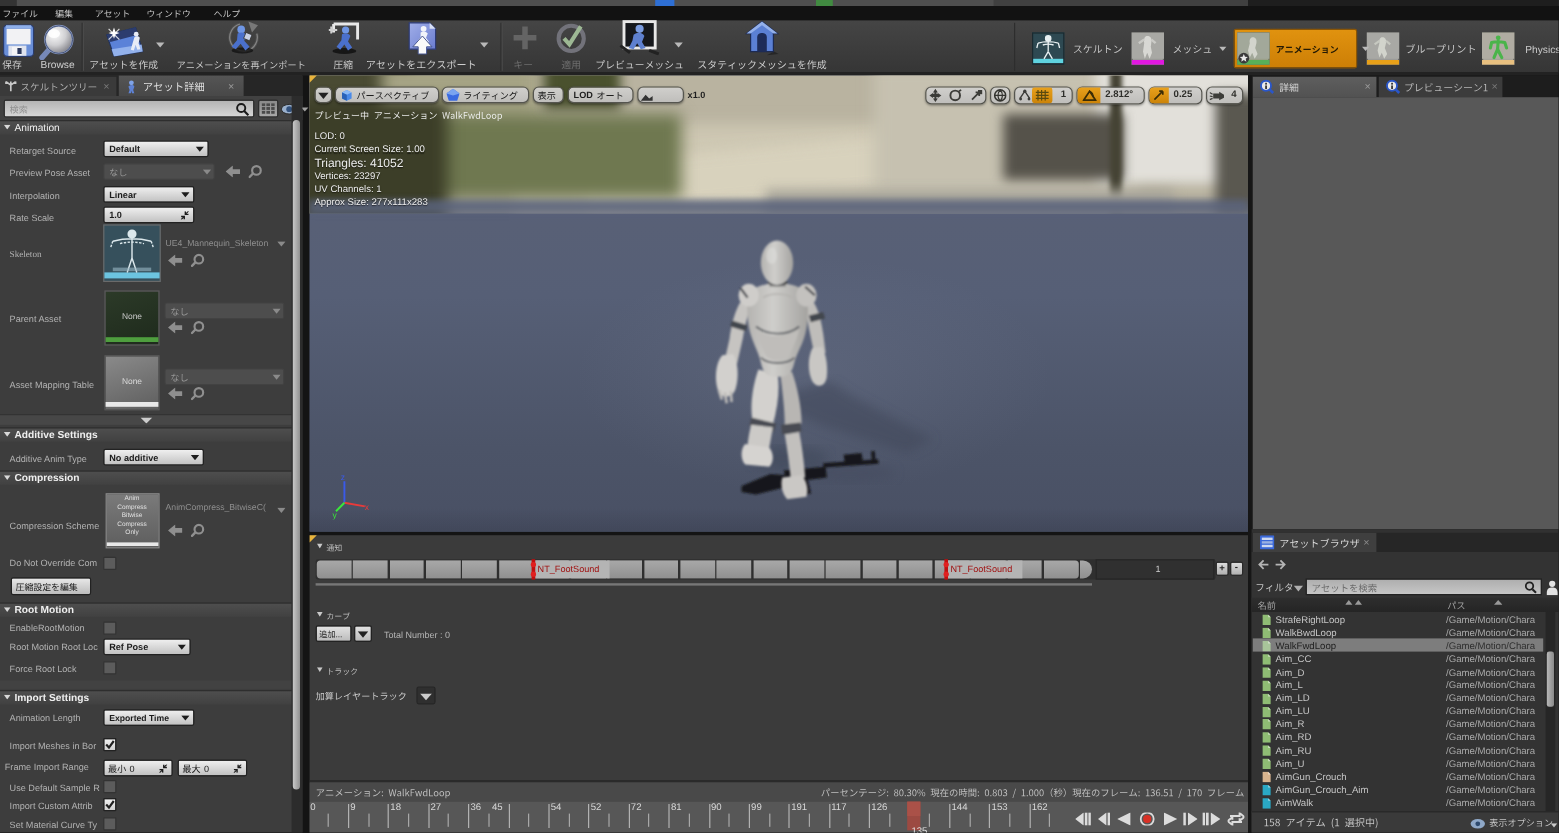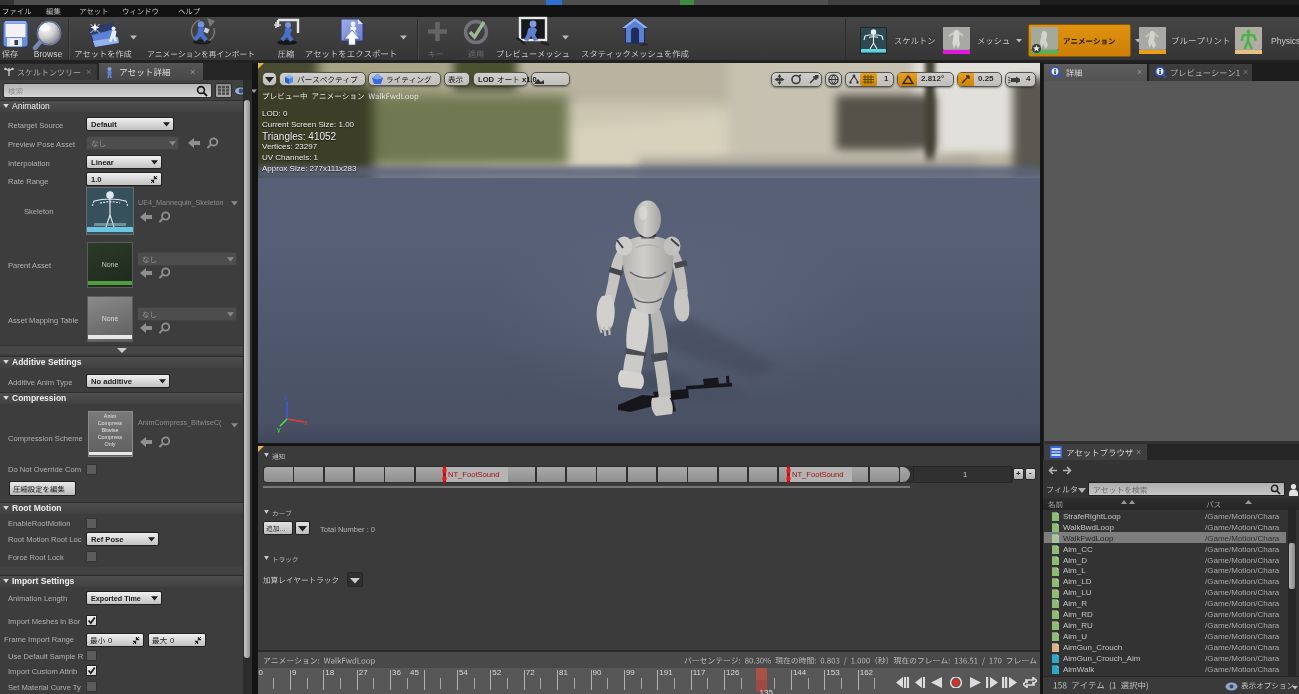--- a/index.html
+++ b/index.html
@@ -128,28 +128,28 @@
     <svg class="abs" style="left:207px;top:137px" width="12" height="12" viewBox="0 0 12 12">
       <circle cx="6.7" cy="5" r="3.6" fill="none" stroke="#8f8f8f" stroke-width="1.8"></circle>
       <path d="M3.8 7.6 L1 10.5" stroke="#8f8f8f" stroke-width="2" stroke-linecap="round"></path>
     </svg>
     <div class="abs" style="left:8px;top:160px;font-size:7.6px;line-height:1;color:#b2b2b2;font-weight:400;letter-spacing:0;white-space:nowrap;">Interpolation</div>
     <div class="abs" style="left:86px;top:155px;width:76px;height:14px;background:linear-gradient(#efefef,#c2c2c2);border:1px solid #222;border-radius:2px"></div>
     <div class="abs" style="left:91px;top:158.7px;font-size:7.6px;line-height:1;color:#1c1c1c;font-weight:700;letter-spacing:0;white-space:nowrap;">Linear</div>
     <svg class="abs" style="left:151px;top:160.0px" width="7" height="5" viewBox="0 0 9 6">
       <path d="M0 0 L9 0 L4.5 5.5 Z" fill="#1c1c1c"></path>
     </svg>
-    <div class="abs" style="left:8px;top:178px;font-size:7.6px;line-height:1;color:#b2b2b2;font-weight:400;letter-spacing:0;white-space:nowrap;">Rate Range</div>
+    <div class="abs" style="left:8px;top:178px;font-size:7.6px;line-height:1;color:#b2b2b2;font-weight:400;letter-spacing:0;white-space:nowrap;">Rate Scale</div>
     <div class="abs" style="left:86px;top:172px;width:76px;height:14px;background:linear-gradient(#efefef,#c2c2c2);border:1px solid #222;border-radius:2px"></div>
     <div class="abs" style="left:91px;top:175.7px;font-size:7.6px;line-height:1;color:#1c1c1c;font-weight:700;letter-spacing:0;white-space:nowrap;">1.0</div>
     <svg class="abs" style="left:150px;top:175.5px" width="8" height="7" viewBox="0 0 9 8">
       <path d="M1 5 L4 5 L4 8 M8 3 L5 3 L5 0" stroke="#1c1c1c" stroke-width="1.3" fill="none"></path>
       <path d="M1 8 L3.5 5.5 M8 0 L5.5 2.5" stroke="#1c1c1c" stroke-width="1.1"></path>
     </svg>
-    <div class="abs" style="left:24px;top:208px;font-size:7.6px;line-height:1;color:#b2b2b2;font-weight:400;letter-spacing:0;white-space:nowrap;">Skeleton</div>
+    <div class="abs" style="left:8px;top:208px;font-size:7.6px;line-height:1;color:#b2b2b2;font-weight:400;letter-spacing:0;white-space:nowrap;font-family:Liberation Serif, serif;">Skeleton</div>
     <div class="abs" style="left:86px;top:187px;width:48px;height:48px;background:#36505c;border:1px solid #6a6a6a"></div>
     <svg class="abs" style="left:86px;top:187px" width="48" height="48" viewBox="0 0 48 48">
       <rect x="1" y="40" width="46" height="5" fill="#6cc4e0"></rect>
       <g stroke="#dce8ec" stroke-width="1.2" fill="none">
         <circle cx="24" cy="8" r="3.2" fill="#dce8ec"></circle>
         <path d="M24 11 L24 28 M8 14 Q24 10 40 14"></path>
         <path d="M8 14 L6 20 M40 14 L42 20" stroke-dasharray="2 1.2"></path>
         <path d="M24 28 L20 40 M24 28 L28 40"></path>
         <path d="M14 16 Q24 13.5 34 16" stroke-dasharray="2 1.2"></path>
       </g>
@@ -405,21 +405,21 @@
       <path d="M5.5 0 L11 4 L9 10 L2 10 L0 4 Z" fill="#3a6ae0"></path>
       <path d="M5.5 0 L11 4 L5.5 5.5 L0 4 Z" fill="#7aa4f0"></path>
     </svg>
     <div class="abs" style="left:444px;top:72px;width:26px;height:14px;background:linear-gradient(#d0cfcc,#bfbebb);border:1px solid #55554f;border-radius:5px;box-shadow:0 1px 2px rgba(0,0,0,.4)"></div>
     <div class="abs" style="left:473px;top:72px;width:55px;height:14px;background:linear-gradient(#d0cfcc,#bfbebb);border:1px solid #55554f;border-radius:5px;box-shadow:0 1px 2px rgba(0,0,0,.4)"></div>
     <div class="abs" style="left:478px;top:76px;font-size:7.6px;line-height:1;color:#1e1e1e;font-weight:700;letter-spacing:0;white-space:nowrap;">LOD</div>
     <div class="abs" style="left:531px;top:72px;width:39px;height:14px;background:linear-gradient(#d0cfcc,#bfbebb);border:1px solid #55554f;border-radius:5px;box-shadow:0 1px 2px rgba(0,0,0,.4)"></div>
     <svg class="abs" style="left:534px;top:78px" width="10" height="7" viewBox="0 0 10 7">
       <path d="M0 6 L4 1 L7 4 L10 2 L10 6 Z" fill="#333"></path>
     </svg>
-    <div class="abs" style="left:522px;top:76px;font-size:7.6px;line-height:1;color:#1e1e1e;font-weight:700;letter-spacing:0;white-space:nowrap;">x1.0</div>
+    <div class="abs" style="left:573px;top:76px;font-size:7.6px;line-height:1;color:#1e1e1e;font-weight:700;letter-spacing:0;white-space:nowrap;">x1.0</div>
     <div class="abs" style="left:771px;top:72px;width:51px;height:15px;background:linear-gradient(#d0cfcc,#bfbebb);border:1px solid #55554f;border-radius:5px;box-shadow:0 1px 2px rgba(0,0,0,.4)"></div>
     <svg class="abs" style="left:774px;top:74px" width="46" height="11" viewBox="0 0 46 11">
       <g fill="#3c3c38">
         <path d="M5.5 0 L7.5 3 L6.3 3 L6.3 4.2 L7.5 4.2 L7.5 3.4 L10.5 5.5 L7.5 7.6 L7.5 6.8 L6.3 6.8 L6.3 8 L7.5 8 L5.5 11 L3.5 8 L4.7 8 L4.7 6.8 L3.5 6.8 L3.5 7.6 L.5 5.5 L3.5 3.4 L3.5 4.2 L4.7 4.2 L4.7 3 L3.5 3 Z"></path>
       </g>
       <circle cx="22" cy="5.5" r="4" fill="none" stroke="#3c3c38" stroke-width="1.6"></circle>
       <path d="M25 2 L27 1" stroke="#3c3c38" stroke-width="1.4"></path>
       <path d="M36 9 L42 3 M42 3 L42 6 M42 3 L39 3" stroke="#3c3c38" stroke-width="1.5" fill="none"></path>
       <rect x="41" y="1" width="3.5" height="3.5" fill="#3c3c38"></rect>
     </svg>

